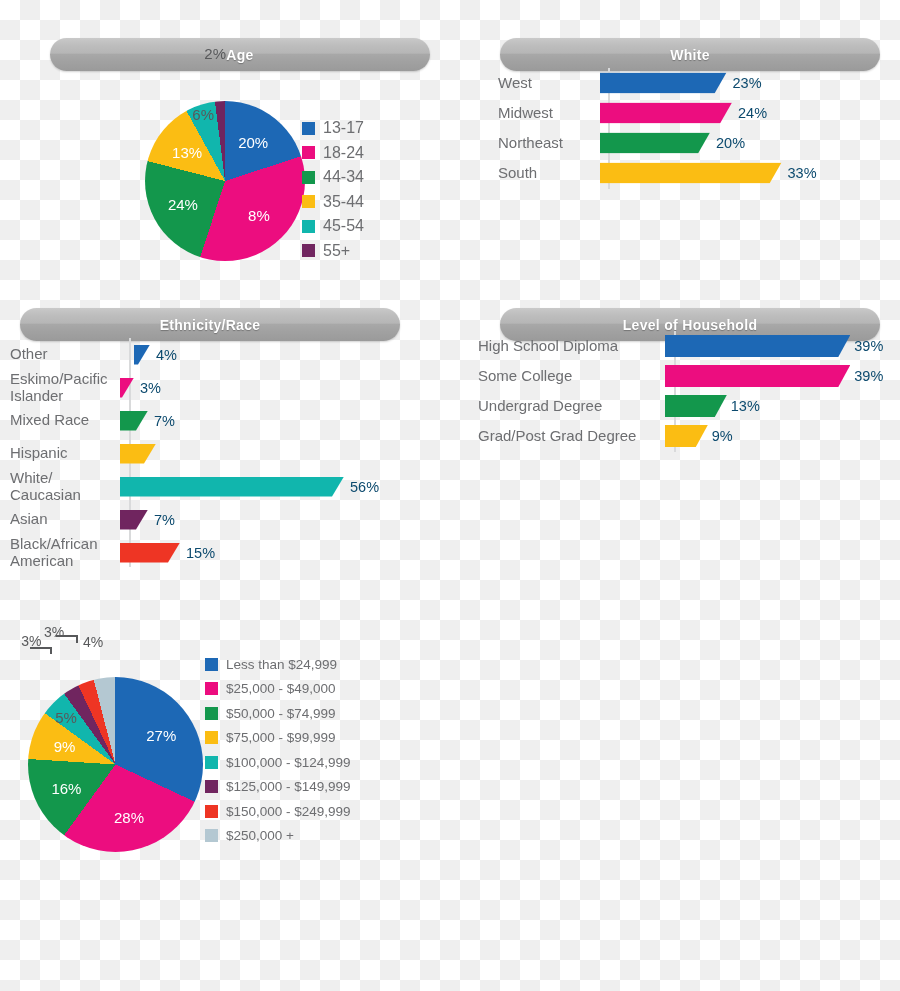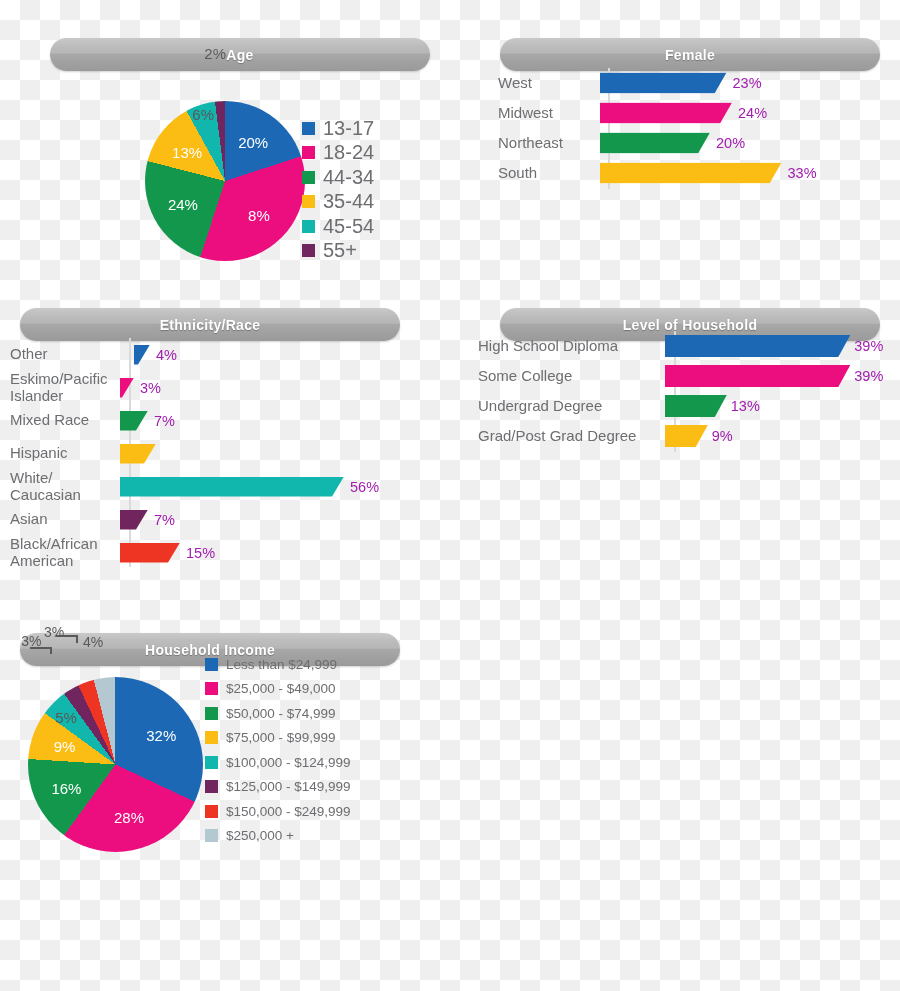--- a/index.html
+++ b/index.html
@@ -76,21 +76,21 @@
     align-items: center;
     height: 24.5px;
   }
   .legend-swatch {
     width: 13px; height: 13px;
     margin-right: 8px;
     flex: 0 0 auto;
   }
   .legend-label {
     color: #6d6e71;
-    font-size: 20px;
+    font-size: 16px;
     white-space: nowrap;
   }
   .legend.income .legend-row { height: 24.5px; }
   .legend.income .legend-label { font-size: 13.5px; }
 
   
   .bars {
     position: absolute;
     display: flex;
     flex-direction: column;
@@ -117,21 +117,21 @@
   .bar-shape {
     position: absolute;
     left: 0; top: 50%;
     transform: translateY(-50%);
     clip-path: polygon(0 0, 100% 0, calc(100% - 12px) 100%, 0 100%);
   }
   .bar-val {
     position: absolute;
     top: 50%;
     transform: translateY(-50%);
-    color: #a21caf;
+    color: #0c4a6e;
     font-size: 14.5px;
     white-space: nowrap;
   }
 
   
   .leader { position: absolute; }
   .leader .hline { position: absolute; height: 1.6px; background: #58595b; }
   .leader .vhook { position: absolute; width: 1.6px; background: #58595b; }
 </style>
 </head>
@@ -176,21 +176,21 @@
         <div class="legend-row">
           <span class="legend-swatch" style="background: rgb(112, 37, 95);"></span>
           <span class="legend-label">55+</span>
         </div>
       </div>
   </div>
 
 
   <div class="panel p3">
     <div class="title-bar">
-      <span class="title-text">Female</span>
+      <span class="title-text">White</span>
     </div>
     <div class="bar-axis" style="left:158px; top:68px; height:121px;"></div>
     <div id="region-bars" class="bars" style="left:48px; top:68px; width:330px;">
         <div class="bar-row" style="height: 30px;">
           <div class="bar-cat" style="width: 102px;">West</div>
           <div class="bar-track">
             <div class="bar-shape" style="background: rgb(29, 104, 181); width: 126.5px; height: 21px;"></div>
             <div class="bar-val" style="left: 132.5px;">23%</div>
           </div>
         </div>
@@ -309,26 +309,23 @@
           <div class="bar-cat" style="width: 187px;">Grad/Post Grad Degree</div>
           <div class="bar-track">
             <div class="bar-shape" style="background: rgb(251, 189, 19); width: 42.8px; height: 22px;"></div>
             <div class="bar-val" style="left: 46.75px;">9%</div>
           </div>
         </div>
       </div>
   </div>
 
   <div class="panel p6">
-    <div class="title-bar">
-      <span class="title-text">Household Income</span>
-    </div>
     <div id="income-pie" class="pie" style="left: 28px; top: 82px; width: 175px; height: 175px; background: conic-gradient(rgb(29, 104, 181) 0deg, rgb(29, 104, 181) 115.2deg, rgb(236, 13, 127) 115.2deg, rgb(236, 13, 127) 216deg, rgb(19, 151, 76) 216deg, rgb(19, 151, 76) 273.6deg, rgb(251, 189, 19) 273.6deg, rgb(251, 189, 19) 306deg, rgb(17, 182, 173) 306deg, rgb(17, 182, 173) 324deg, rgb(112, 37, 95) 324deg, rgb(112, 37, 95) 334.8deg, rgb(238, 53, 36) 334.8deg, rgb(238, 53, 36) 345.6deg, rgb(180, 200, 210) 345.6deg, rgb(180, 200, 210) 360deg);"></div>
     <div id="income-pie-labels">
-        <div class="pie-label inside" style="left: 161.3px; top: 140.4px;">32%</div>
+        <div class="pie-label inside" style="left: 161.3px; top: 140.4px;">27%</div>
         <div class="pie-label inside" style="left: 129px; top: 222px;">28%</div>
         <div class="pie-label inside" style="left: 66.4px; top: 192.6px;">16%</div>
         <div class="pie-label inside" style="left: 64.5px; top: 151.1px;">9%</div>
         <div class="pie-label outside" style="left: 66px; top: 122px;">5%</div>
         <div class="pie-label outside" style="font-size: 14px; left: 31.3px; top: 45.5px;">3%</div>
         <div class="pie-label outside" style="font-size: 14px; left: 54.2px; top: 37.3px;">3%</div>
         <div class="pie-label outside" style="font-size: 14px; left: 93px; top: 46.9px;">4%</div>
       </div>
     <div id="income-leaders">
         <div class="leader" style="left: 30px; top: 52px;">

